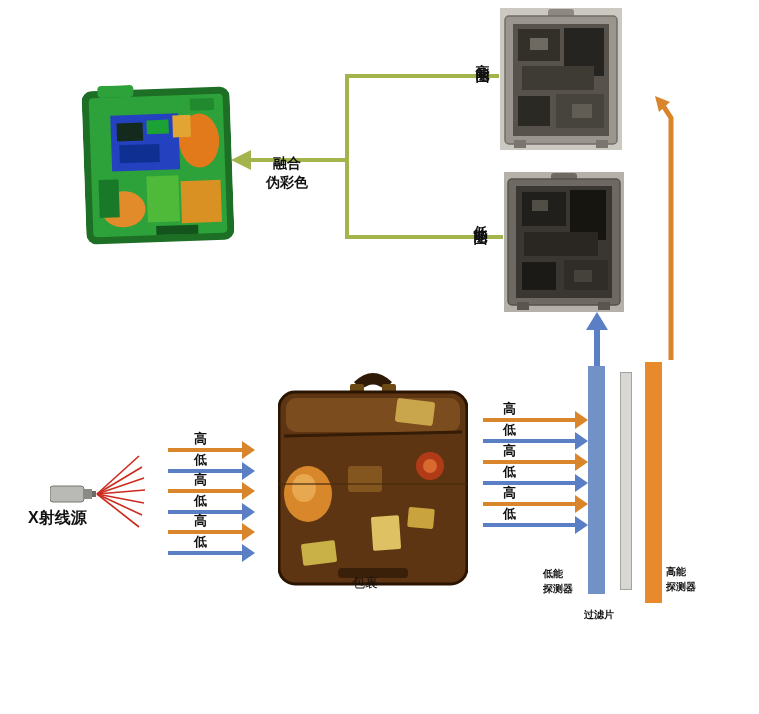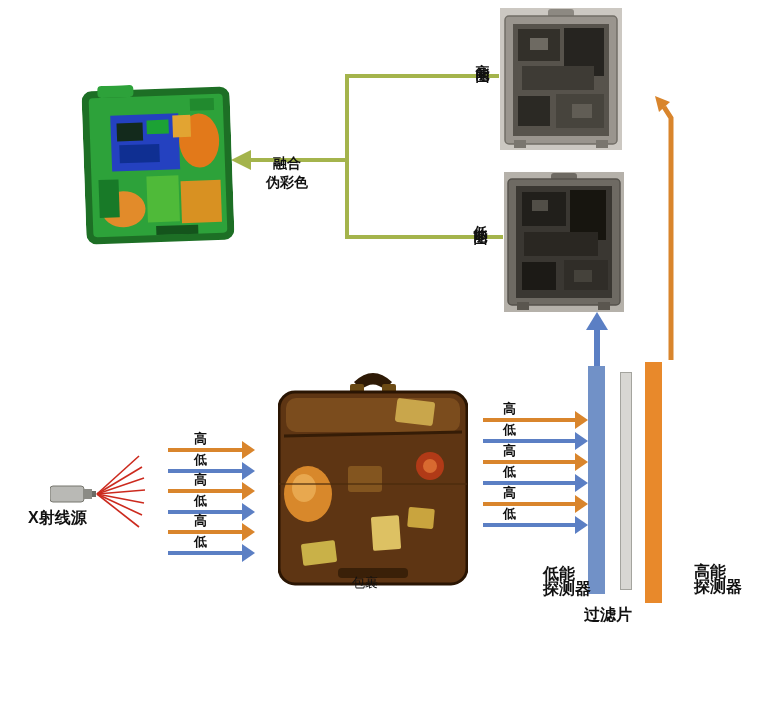--- a/index.html
+++ b/index.html
@@ -44,24 +44,24 @@
   .beam.r .shaft { width:92px; } .beam.r .head { left:92px; } .beam.r .lbl { left:20px; }
 
   .suitcase { position:absolute; left:278px; top:366px; width:190px; height:222px; }
   .pkg-label { position:absolute; left:352px; top:574px; font-size:13px; font-weight:normal; }
 
   .bar { position:absolute; }
   .bar-low    { left:588px; top:366px; width:17px; height:228px; background:var(--detector-low-fill,#7191c7); }
   .bar-filter { left:620px; top:372px; width:12px; height:218px; background:var(--filter-fill,#d8d7d3); border:1px solid #a4a49e; }
   .bar-high   { left:645px; top:362px; width:17px; height:241px; background:var(--detector-high-fill,#e8892b); }
 
-  .det-label { position:absolute; font-size:16px; font-weight:bold; line-height:15px; }
+  .det-label { position:absolute; font-size:10px; font-weight:bold; line-height:15px; }
   #det-low-label  { left:543px; top:566px; }
   #filter-label   { left:584px; top:607px; }
-  #det-high-label { left:666px; top:564px;margin-left:28px; }
+  #det-high-label { left:666px; top:564px; }
 
   .caption { position:absolute; left:0; right:0; top:642px; text-align:center;
              font-family:"Liberation Serif", serif; font-size:24px; font-weight:bold; color:#000; }
 </style>
 </head>
 <body>
 
 <div id="fig">
 
   <svg id="overlay" viewBox="0 0 759 714">

